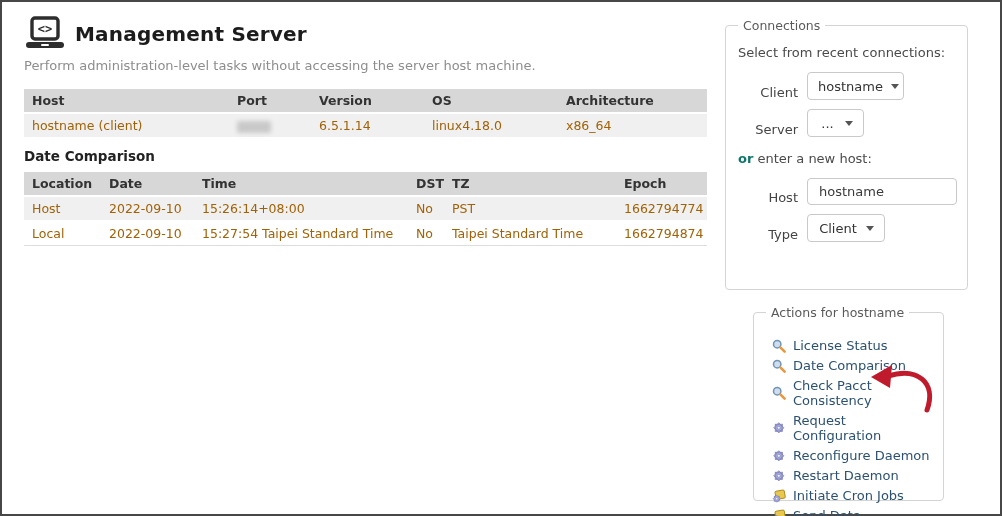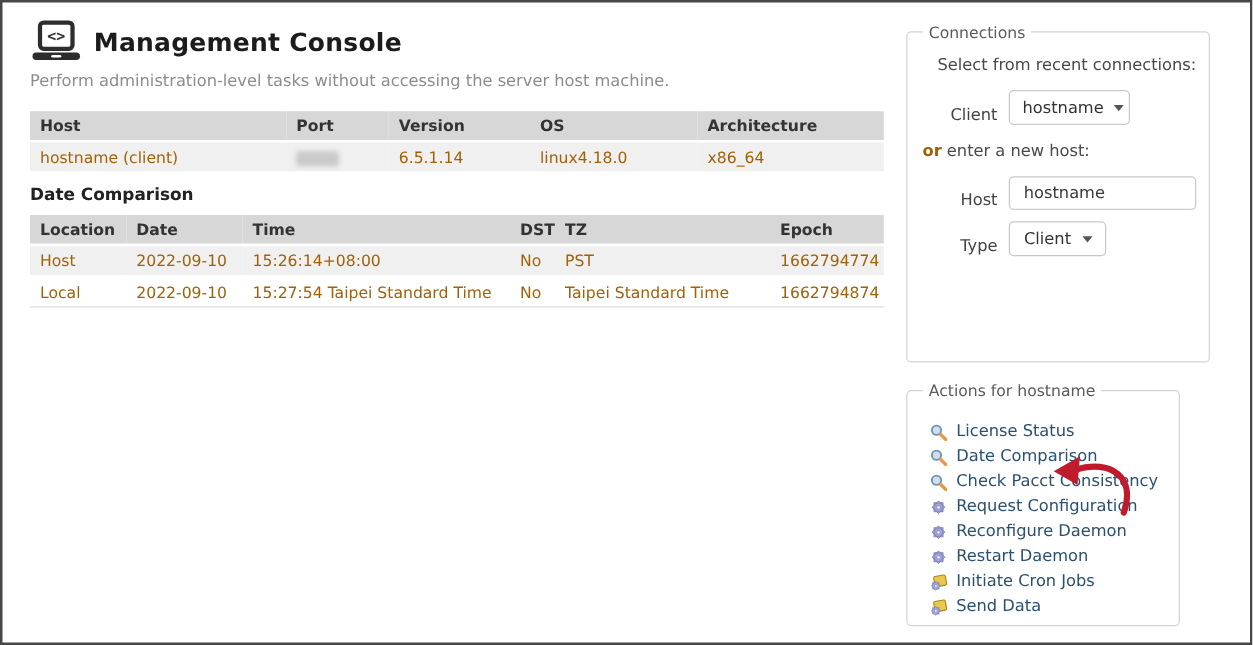--- a/index.html
+++ b/index.html
@@ -41,25 +41,25 @@
   }
 
   
   .rightcol { position:absolute; left:723px; top:16px; width:219px; }
   fieldset {
     border:1px solid #d4d4d4; border-radius:4px;
     padding:8px 10px 10px 10px; background:#fff;
   }
   legend { font-size:12.5px; color:#5a5a5a; padding:0 5px; margin-left:2px; }
   .fs-conn { height:272px; }
-  .fs-actions { height:196px; margin-top:15px; position:relative; }
-
-  .hint { font-size:13px; color:#4a4a4a; margin:4px 0 12px 2px;text-align:right; }
+  .fs-actions { height:196px; margin-top:15px; position:relative;margin-left:28px; }
+
+  .hint { font-size:13px; color:#4a4a4a; margin:4px 0 12px 2px; }
   .hint2 { font-size:13px; color:#4a4a4a; margin:14px 0 12px 2px; }
-  .hint2 b { color:#a16207; }
+  .hint2 b { color:#0f766e; }
 
   .frow { display:flex; align-items:flex-end; margin-bottom:9px; }
   .flabel { width:62px; text-align:right; margin-right:9px; font-size:13px; color:#444; flex:none; }
   .selectbox {
     display:flex; align-items:center; gap:8px;
     border:1px solid #c9c9c9; border-radius:4px; background:#fff;
     height:28px; padding:0 10px; font-size:13px; color:#333; cursor:pointer;
   }
   .selectbox .sel-text { flex:1 1 auto; text-align:center; }
   .caret {
@@ -127,21 +127,21 @@
 
     <div class="hdr">
       <span>
         <svg width="42" height="36" viewBox="0 0 42 36">
           <rect x="8" y="2" width="26" height="21" rx="3" fill="none" stroke="#2d2d2d" stroke-width="3.4"></rect>
           <text x="21" y="17" text-anchor="middle" font-family="DejaVu Sans Mono, monospace" font-size="12" font-weight="bold" fill="#2d2d2d">&lt;&gt;</text>
           <rect x="2" y="26" width="38" height="6" rx="3" fill="#2d2d2d"></rect>
           <rect x="17" y="28" width="8" height="2" rx="1" fill="#ffffff"></rect>
         </svg>
       </span>
-      <h1 class="hdr-title">Management Console</h1>
+      <h1 class="hdr-title">Management Server</h1>
     </div>
     <p class="subtitle">Perform administration-level tasks without accessing the server host machine.</p>
 
     <table class="tbl-host">
       <colgroup>
         <col style="width:205px">
           <col style="width:82px">
           <col style="width:113px">
           <col style="width:134px">
           <col style="width:149px">
@@ -212,20 +212,27 @@
       <p class="hint">Select from recent connections:</p>
 
       <div class="frow">
         <span class="flabel">Client</span>
         <div class="selectbox w-client">
           <span class="sel-text">hostname</span>
           <span class="caret"></span>
         </div>
       </div>
 
+      <div class="frow">
+        <span class="flabel">Server</span>
+        <div class="selectbox w-server">
+          <span class="sel-text">...</span>
+          <span class="caret"></span>
+        </div>
+      </div>
 
       <p class="hint2"><b>or</b><span> enter a new host:</span></p>
 
       <div class="frow">
         <span class="flabel">Host</span>
         <input class="textinput" type="text" value="hostname" style="">
       </div>
 
       <div class="frow">
         <span class="flabel">Type</span>

